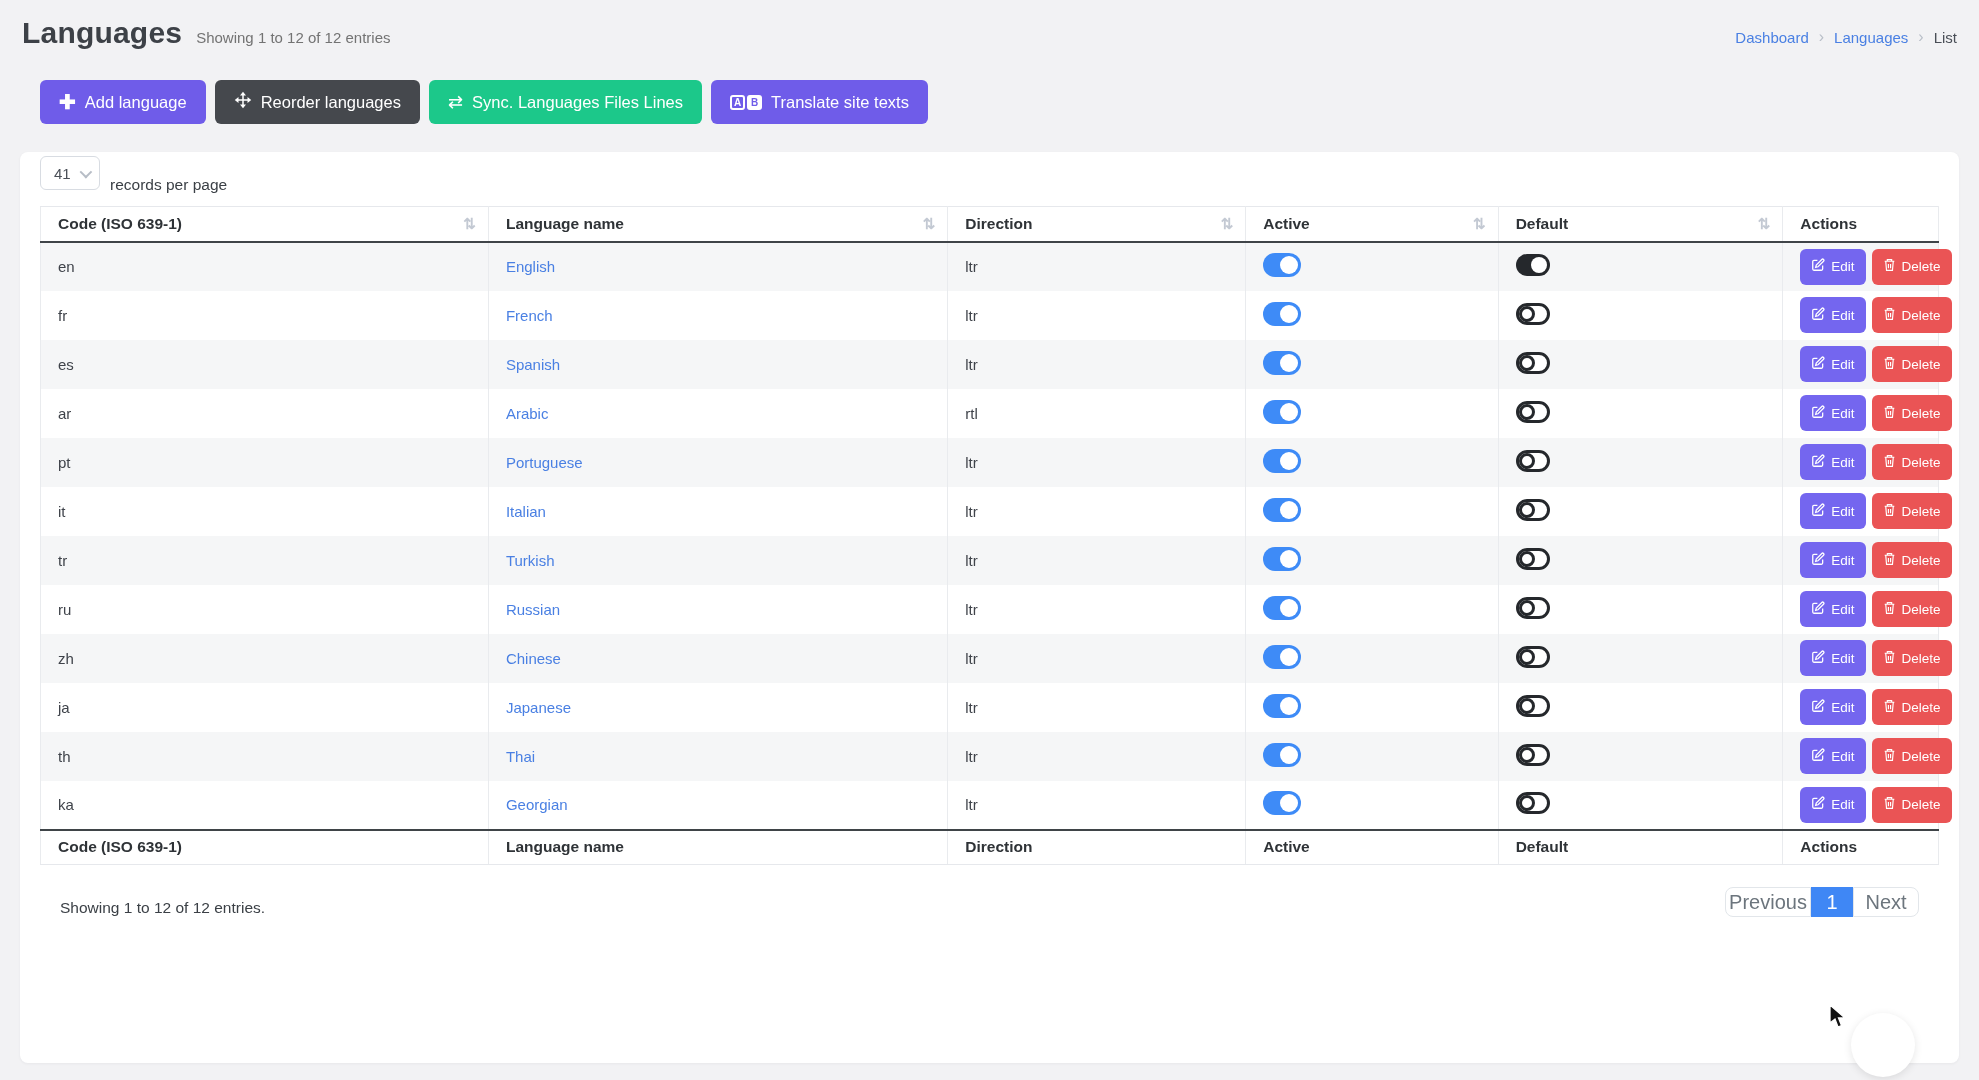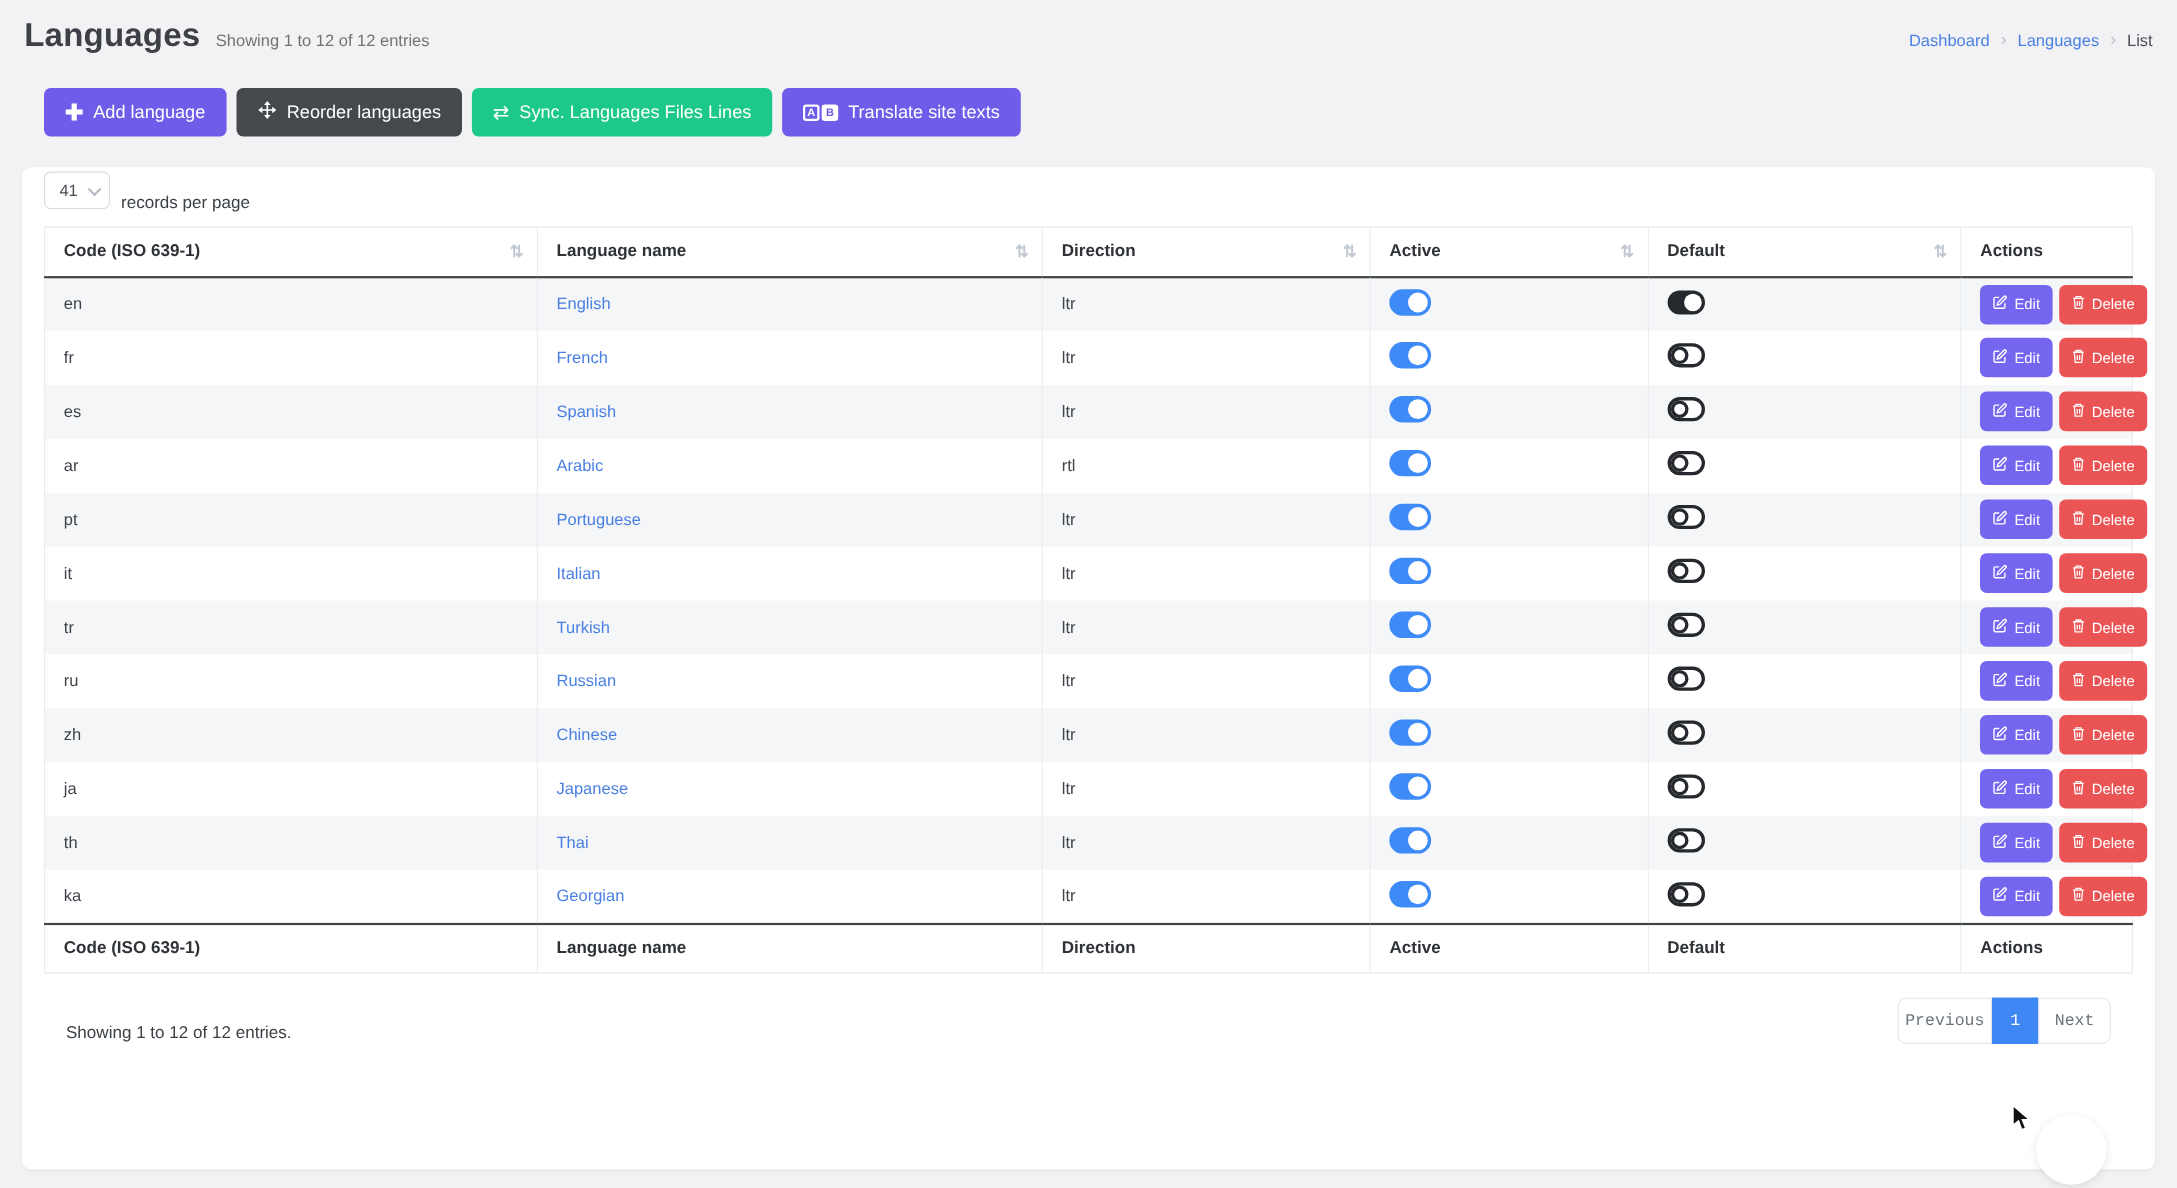--- a/index.html
+++ b/index.html
@@ -43,21 +43,21 @@
 
   .perpage { display:flex; align-items:center; margin:28px 22px 12px 20px; gap:10px; }
   .select-box { width:60px; height:34px; border:1px solid #d8dce2; border-radius:6px; background:#fff;
                 display:flex; align-items:center; justify-content:space-between; padding:0 10px 0 13px; font-size:15px; color:#4a4f57; cursor:pointer; }
   .chev { width:9px; height:9px; border-right:2px solid #b7bdc6; border-bottom:2px solid #b7bdc6; transform:rotate(45deg) translateY(-2px); }
   .perpage-label { font-size:15.5px; color:#3b4046;margin-top:24px; }
 
   
   table { width:calc(100% - 40px); margin:0 20px; border-collapse:collapse; table-layout:fixed; }
   col.c-code{width:23.6%} col.c-name{width:24.2%} col.c-dir{width:15.7%} col.c-active{width:13.3%} col.c-default{width:15.0%} col.c-actions{width:8.2%}
-  thead th, tfoot th { text-align:left; font-size:15.5px; font-weight:bold; color:#2f3337; height:45px; padding:0 12px 0 17px;
+  thead th, tfoot th { text-align:left; font-size:15.5px; font-weight:bold; color:#2f3337; height:35px; padding:0 12px 0 17px;
                        border-left:1px solid #e9ebee; border-right:1px solid #e9ebee; background:#fff; }
   thead th { border-top:1px solid #e6e8ec; border-bottom:2px solid #3f4448; }
   tfoot th { border-top:2px solid #3f4448; border-bottom:1px solid #e6e8ec; }
   .th-inner { display:flex; align-items:center; justify-content:space-between; }
   .sort-icon { color:#c3c9d3; font-size:15px; cursor:pointer; }
   tbody td { height:49px; font-size:15px; color:#3f434a; padding:0 12px 0 17px;
              border-left:1px solid #e9ebee; border-right:1px solid #e9ebee; }
   tbody tr.odd  { background:#f5f6f7; }
   tbody tr.even { background:#fff; }
   tbody a.lang-link { color:#4a80e3; text-decoration:none; cursor:pointer; }
@@ -77,22 +77,22 @@
   .btn-sm { display:inline-flex; align-items:center; gap:6px; height:36px; padding:0 11px; border:none; border-radius:6px;
             font-size:13.5px; color:#fff; font-family:inherit; cursor:pointer; }
   .btn-edit { background:#7466ef; }
   .btn-delete { background:#ea5455; }
   .btn-sm svg { flex:0 0 auto; }
 
   
   .card-footer { display:flex; justify-content:space-between; align-items:flex-end; margin:22px 40px 0 40px;gap:32px; }
   .summary { font-size:15.5px; color:#3b4046; }
   .pagination { display:flex; }
-  .page-btn { height:42px; display:flex; align-items:center; justify-content:center; font-size:15px; cursor:pointer;
-              border:1px solid #e2e6ea; background:#fff; color:#6c757d;font-family:Liberation Mono, monospace; }
+  .page-btn { height:30px; display:flex; align-items:center; justify-content:center; font-size:20px; cursor:pointer;
+              border:1px solid #e2e6ea; background:#fff; color:#6c757d; }
   .page-prev { width:86px; border-radius:8px 0 0 8px; }
   .page-current { width:42px; background:#3f87f5; border-color:#3f87f5; color:#fff; }
   .page-next { width:66px; border-radius:0 8px 8px 0; }
 
   
   .fab { position:absolute; left:1851px; top:1013px; width:64px; height:64px; border-radius:50%; background:#fff;
          box-shadow:0 2px 8px rgba(0,0,0,.10); }
   .cursor { position:absolute; left:1827px; top:1004px; width:22px; height:26px; }
 </style>
 </head>

